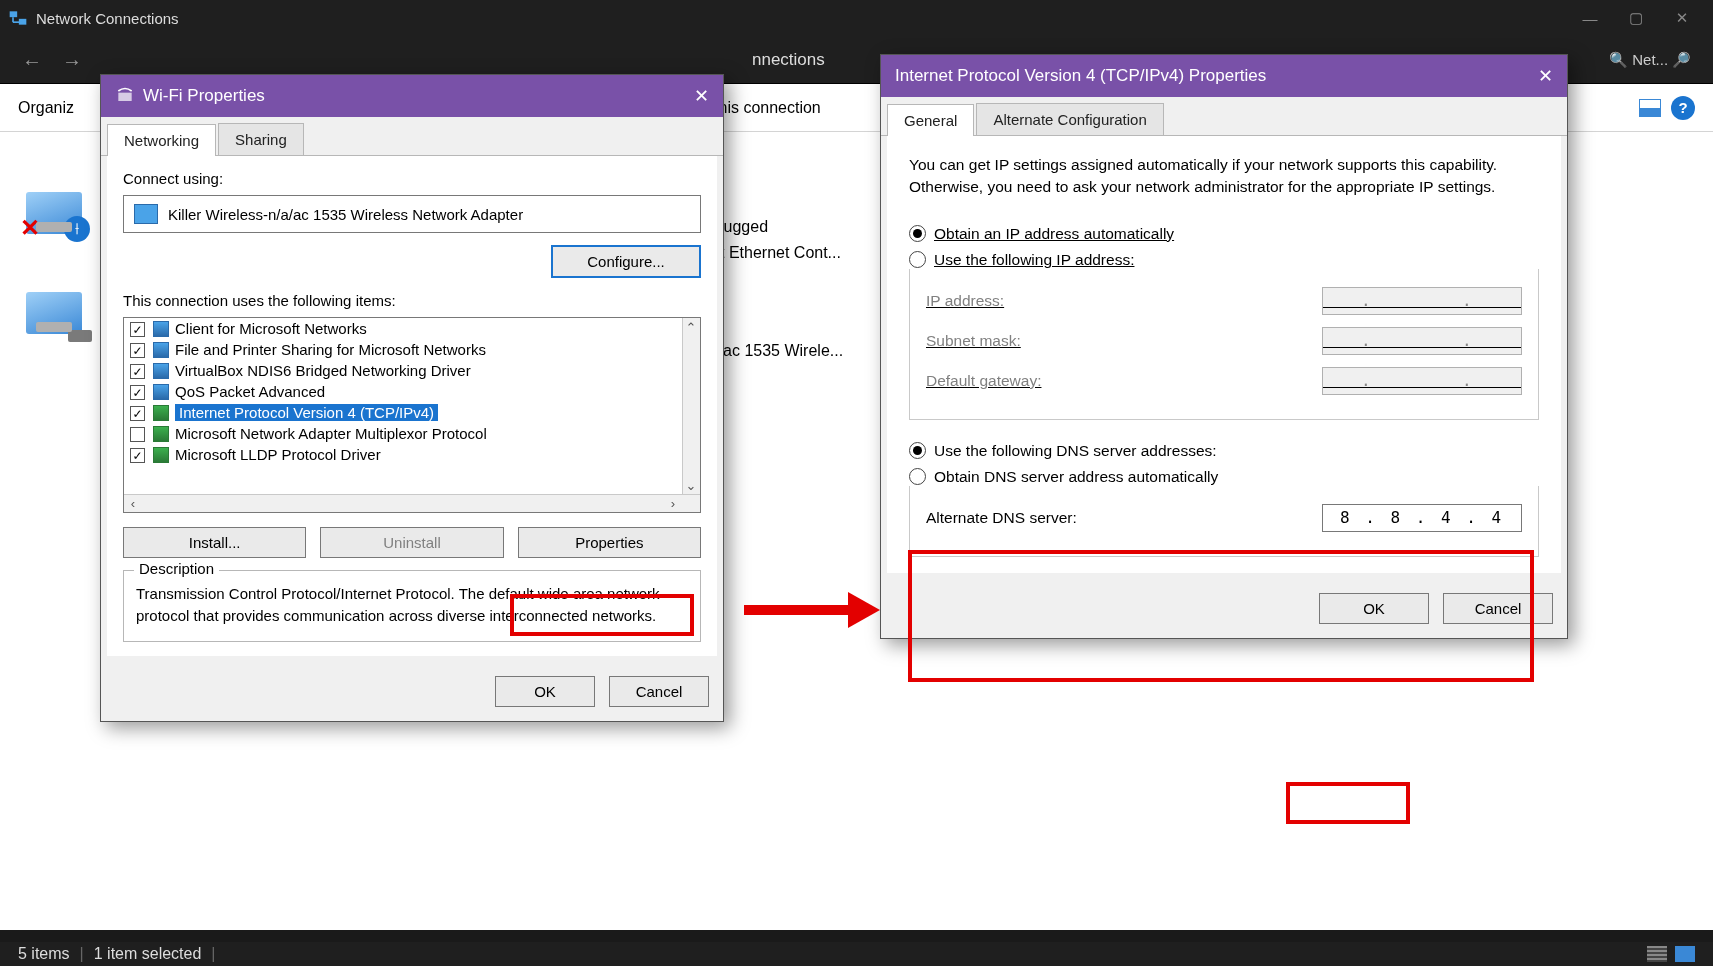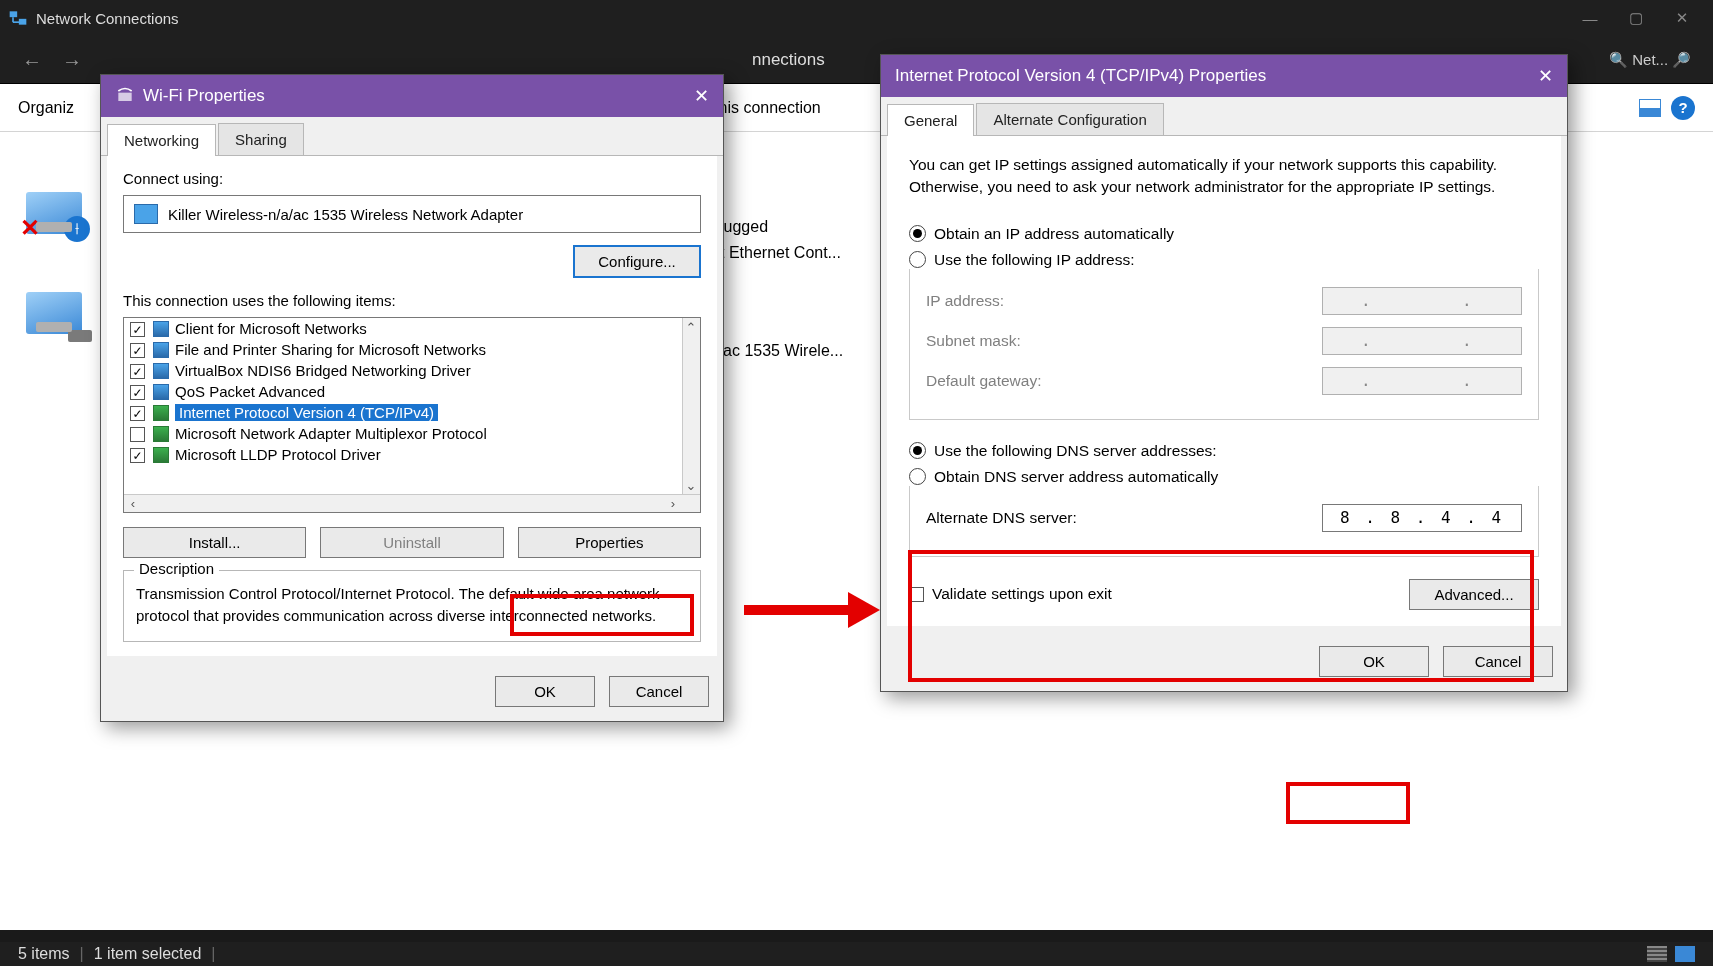--- a/index.html
+++ b/index.html
@@ -231,21 +231,21 @@
     <div class="tab active">Networking</div>
     <div class="tab">Sharing</div>
   </div>
   <div class="dlg-body">
     <div class="label">Connect using:</div>
     <div class="adapter-box">
       <div class="adapter-icon"></div>
       <span>Killer Wireless-n/a/ac 1535 Wireless Network Adapter</span>
     </div>
     <div style="display:flex; justify-content:flex-end; margin-top:12px;">
-      <button class="btn blue-border" style="width:128px;text-align:center;">Configure...</button>
+      <button class="btn blue-border" style="width:150px;text-align:center;">Configure...</button>
     </div>
     <div class="label" style="margin-top:14px;">This connection uses the following items:</div>
     <div class="listbox">
       <div id="wifi-items" style="padding-right:18px; padding-bottom:18px;">
           <div class="li-row">
             <span class="chk checked"></span>
             <span class="li-icon mon"></span>
             <span>Client for Microsoft Networks</span>
           </div>
           <div class="li-row">
@@ -307,21 +307,21 @@
     <span>Internet Protocol Version 4 (TCP/IPv4) Properties</span>
     <span class="close">✕</span>
   </div>
   <div class="tabstrip">
     <div class="tab active">General</div>
     <div class="tab">Alternate Configuration</div>
   </div>
   <div class="dlg-body" style="padding:18px 22px 16px 22px;">
     <div style="font-size:15.5px; line-height:1.45;">You can get IP settings assigned automatically if your network supports this capability. Otherwise, you need to ask your network administrator for the appropriate IP settings.</div>
 
-    <div style="margin-top:22px;">
+    <div style="margin-top:22px;text-decoration:underline;">
       <div class="radio-row">
         <span class="radio selected"></span>
         <span>Obtain an IP address automatically</span>
       </div>
       <div class="radio-row">
         <span class="radio"></span>
         <span>Use the following IP address:</span>
       </div>
       <div class="section-border" style="border-top:none; margin-top:-4px;">
         <div class="fieldrow">
@@ -349,26 +349,20 @@
         <span>Obtain DNS server address automatically</span>
       </div>
       <div class="section-border" style="border-top:none; margin-top:-4px;">
         <div class="fieldrow">
             <span class="flabel">Alternate DNS server:</span>
             <input class="ip-input" value="8 . 8 . 4 . 4" style="">
           </div>
       </div>
     </div>
 
-    <div style="display:flex; align-items:center; margin-top:22px;">
-      <span class="chk"></span>
-      <span style="font-size:15.5px;">Validate settings upon exit</span>
-      <div style="flex:1;"></div>
-      <button class="btn" style="width:130px;">Advanced...</button>
-    </div>
   </div>
   <div class="dlg-footer">
     <button class="btn" style="width:110px;">OK</button>
     <button class="btn" style="width:110px;">Cancel</button>
   </div>
 </div>
 
 <div class="red-box" style="left:510px; top:594px; width:184px; height:42px;"></div>
 <div class="red-box" style="left:908px; top:550px; width:626px; height:132px;"></div>
 <div class="red-box" style="left:1286px; top:782px; width:124px; height:42px;"></div>

